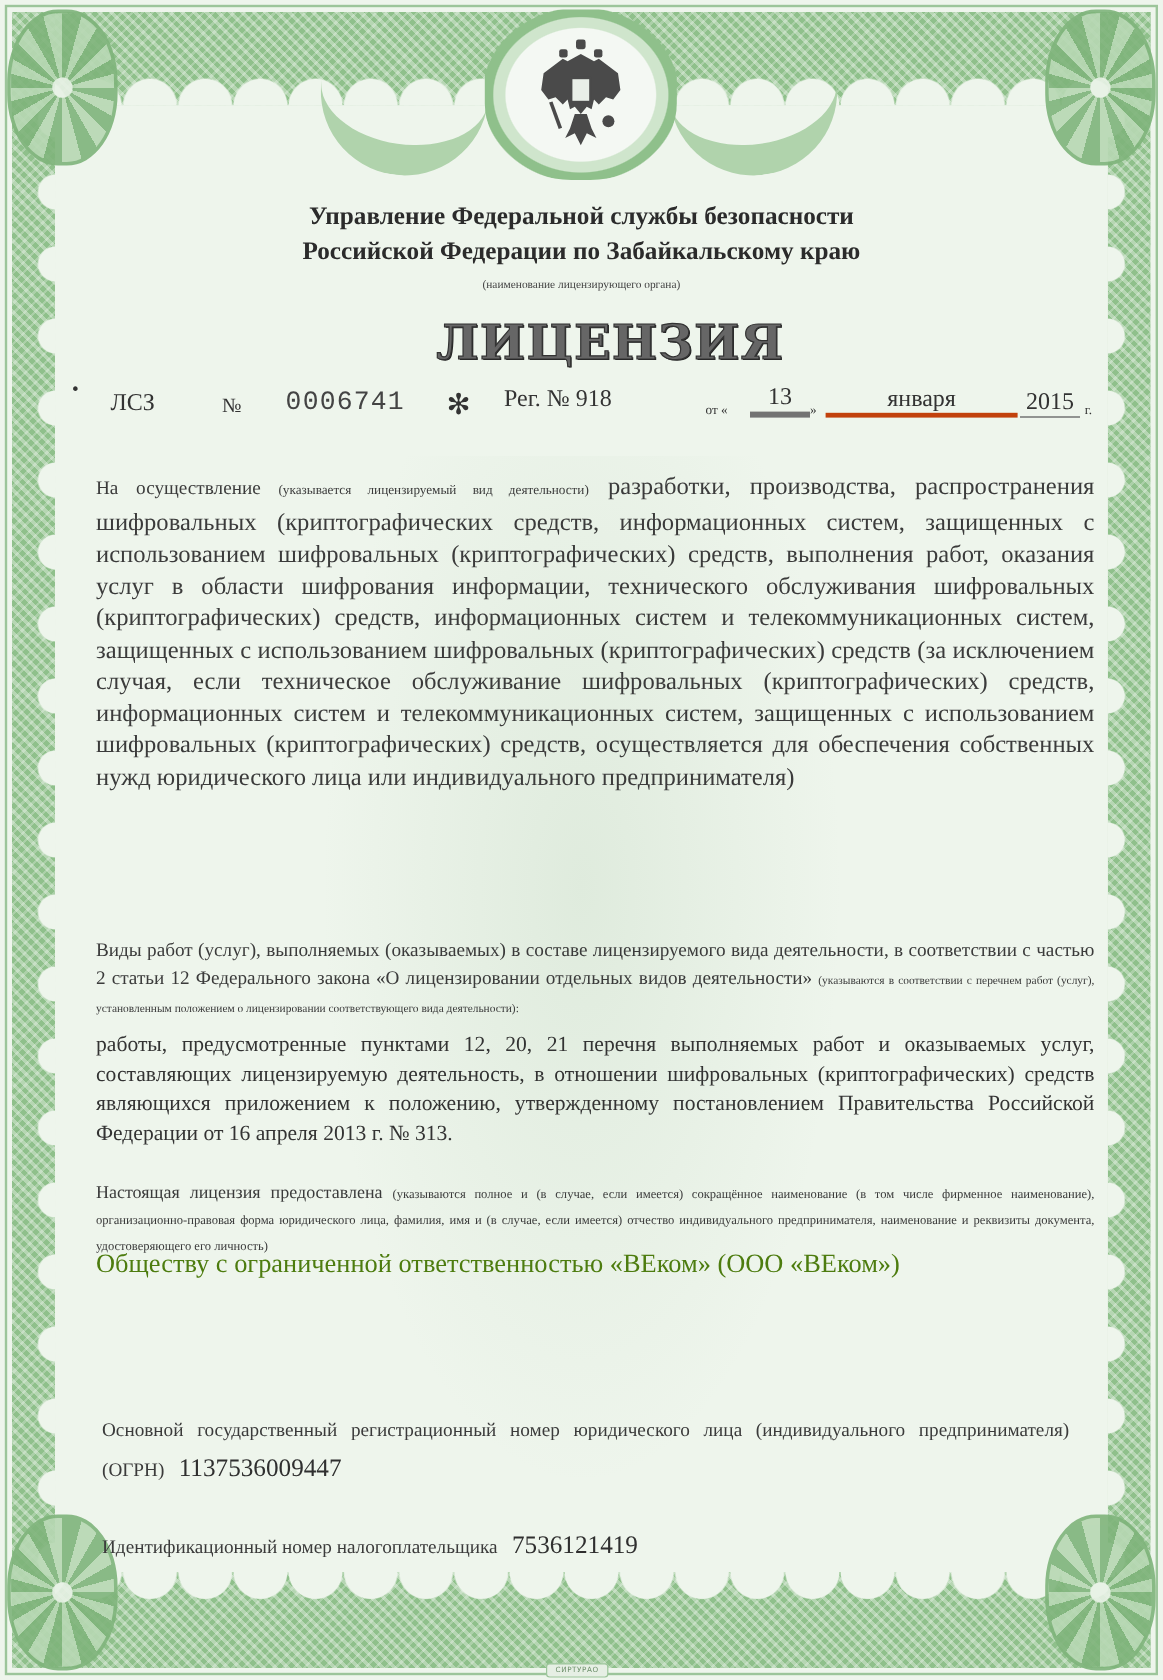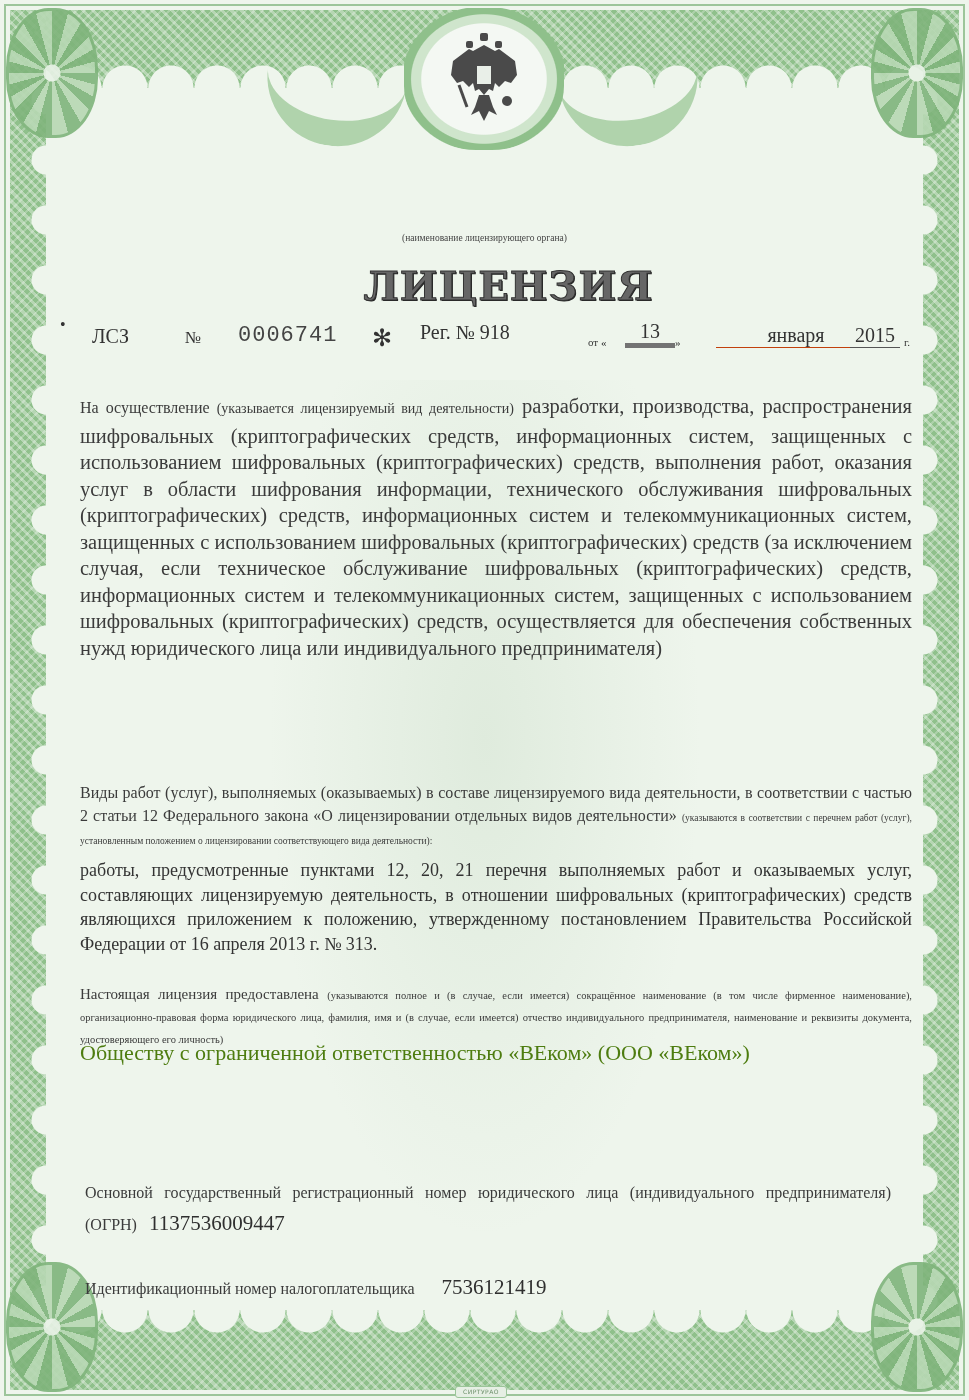--- a/index.html
+++ b/index.html
@@ -88,30 +88,30 @@
   .number-row > * { position: absolute; bottom: 6px; }
   .dot { left: 0px; font-size: 16px; bottom: 20px; }
   .series { left: 32px; }
   .no-sign { left: 125px; font-size: 17px; }
   .serial { left: 178px; font-family: "Liberation Mono", monospace; font-size: 22px; letter-spacing: 1px; color: #444; }
   .asterisk { left: 312px; font-size: 24px; bottom: 2px; }
   .reg { left: 360px; font-size: 20px; bottom: 10px; }
   .date-from { left: 528px; font-size: 11px; }
   .date-day  { left: 565px; width: 50px; text-align: center; border-bottom: 5px solid #737373; }
   .date-close{ left: 615px; font-size: 11px; }
-  .date-month{ left: 656px; width: 160px; text-align: center; border-bottom: 1px solid #c2410c; }
+  .date-month{ left: 628px; width: 160px; text-align: center; border-bottom: 4px solid #c2410c; }
   .date-year { left: 790px; width: 50px; text-align: center; border-bottom: 1px solid #555; }
   .date-g    { left: 844px; font-size: 11px; }
 
   .activity {
     position: absolute; left: 80px; width: 832px; top: 393px;
     font-size: 20.5px; line-height: 26.5px; text-align: justify; color: #3b3b3b;
   }
   .activity .lead { font-size: 16px; }
-  .activity .hint { font-size: 14px; }
+  .activity .hint { font-size: 11px; }
   .works {
     position: absolute; left: 80px; width: 832px; top: 781px;
     font-size: 16px; line-height: 23px; text-align: justify; color: #3b3b3b;
   }
   .works .hint { font-size: 9.5px; line-height: 13px; }
   .works-body {
     position: absolute; left: 80px; width: 832px; top: 858px;
     font-size: 18px; line-height: 24.5px; text-align: justify; color: #333;
   }
   .grantee-label {
@@ -125,21 +125,21 @@
   }
   .ogrn-label {
     position: absolute; left: 85px; width: 806px; top: 1178px;
     font-size: 16px; line-height: 30px; text-align: justify; color: #3b3b3b;
   }
   .ogrn-value { font-size: 21px; color: #2f2f2f; margin-left: 12px; }
   .inn-label {
     position: absolute; left: 85px; top: 1275px;
     font-size: 16px; color: #3b3b3b;
   }
-  .inn-value { font-size: 21px; color: #2f2f2f; margin-left: 27px; }
+  .inn-value { font-size: 21px; color: #2f2f2f; margin-left: 12px; }
 </style>
 </head>
 <body>
 
 <div class="frame-outer"></div>
 <div class="border-band band-top"></div>
 <div class="border-band band-bottom"></div>
 <div class="border-band band-left"></div>
 <div class="border-band band-right"></div>
 <div class="ribbon ribbon-left"></div>
@@ -159,20 +159,22 @@
       <path d="M35 14 L24 20 L20 18 L12 24 L4 30 L2 44 L8 52 L14 50 L20 56 L24 52 L26 60 L30 58 L35 64 L40 58 L44 60 L46 52 L50 56 L56 50 L62 52 L68 44 L66 30 L58 24 L50 18 L46 20 Z"></path>
       <rect x="27" y="34" width="16" height="20" fill="#e9efe8" stroke="#4a4a4a" stroke-width="2"></rect>
       <path d="M30 64 L26 76 L22 84 L30 80 L35 90 L40 80 L48 84 L44 76 L40 64 Z"></path>
       <line x1="10" y1="54" x2="18" y2="76" stroke="#4a4a4a" stroke-width="3"></line>
       <circle cx="58" cy="70" r="5"></circle>
     </g>
   </svg>
 </div>
 
 <div class="authority">
+  <div>Управление Федеральной службы безопасности</div>
+  <div>Российской Федерации по Забайкальскому краю</div>
 </div>
 <div class="authority-caption">(наименование лицензирующего органа)</div>
 <div class="license-title">ЛИЦЕНЗИЯ</div>
 
 <div class="number-row">
   <span class="dot">•</span>
   <span class="series">ЛСЗ</span>
   <span class="no-sign">№</span>
   <span class="serial">0006741</span>
   <span class="asterisk">✻</span>

